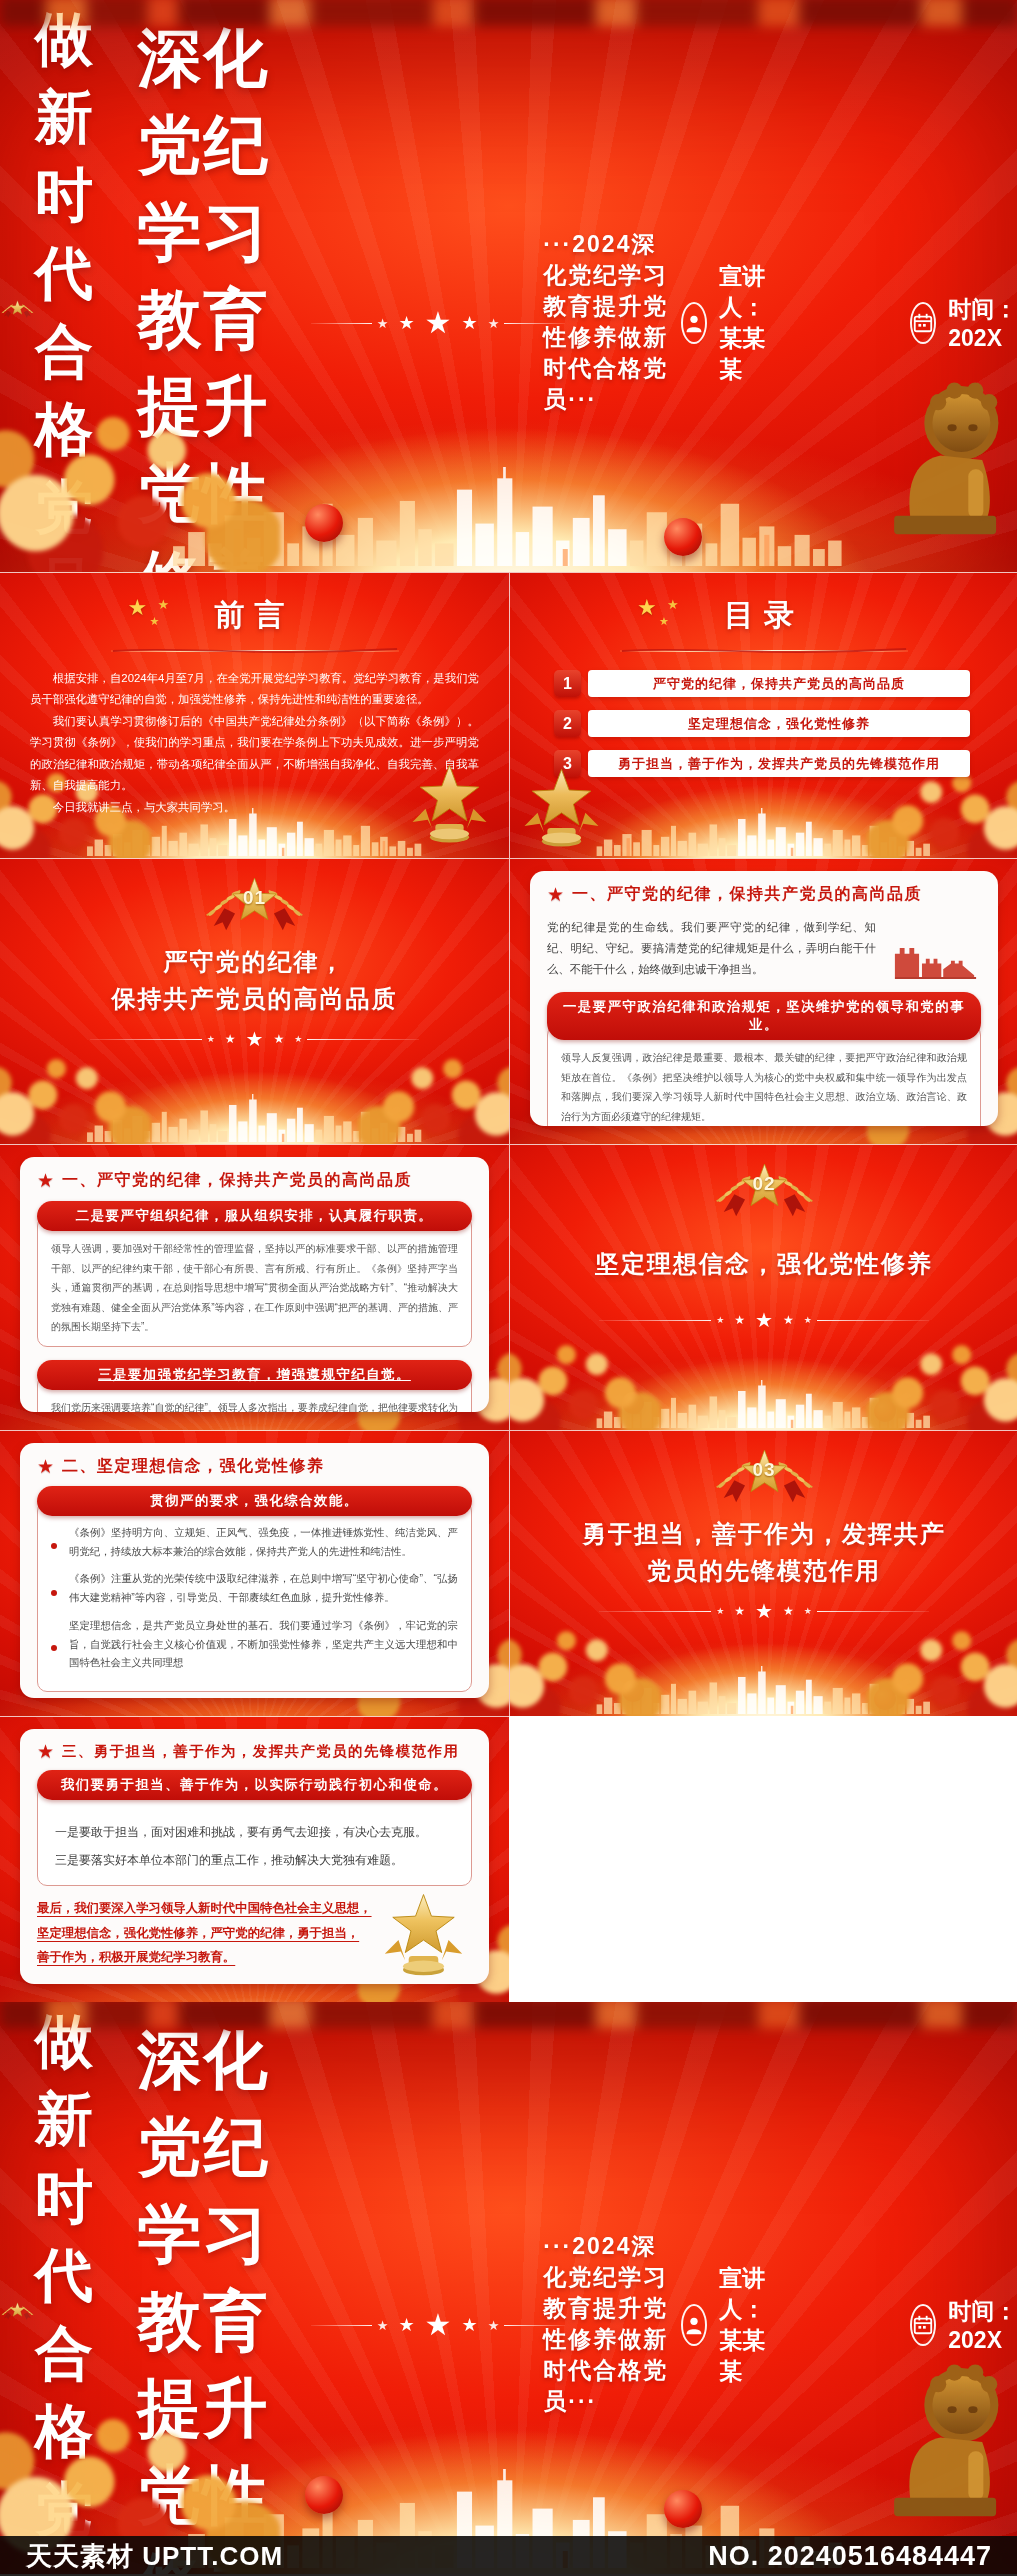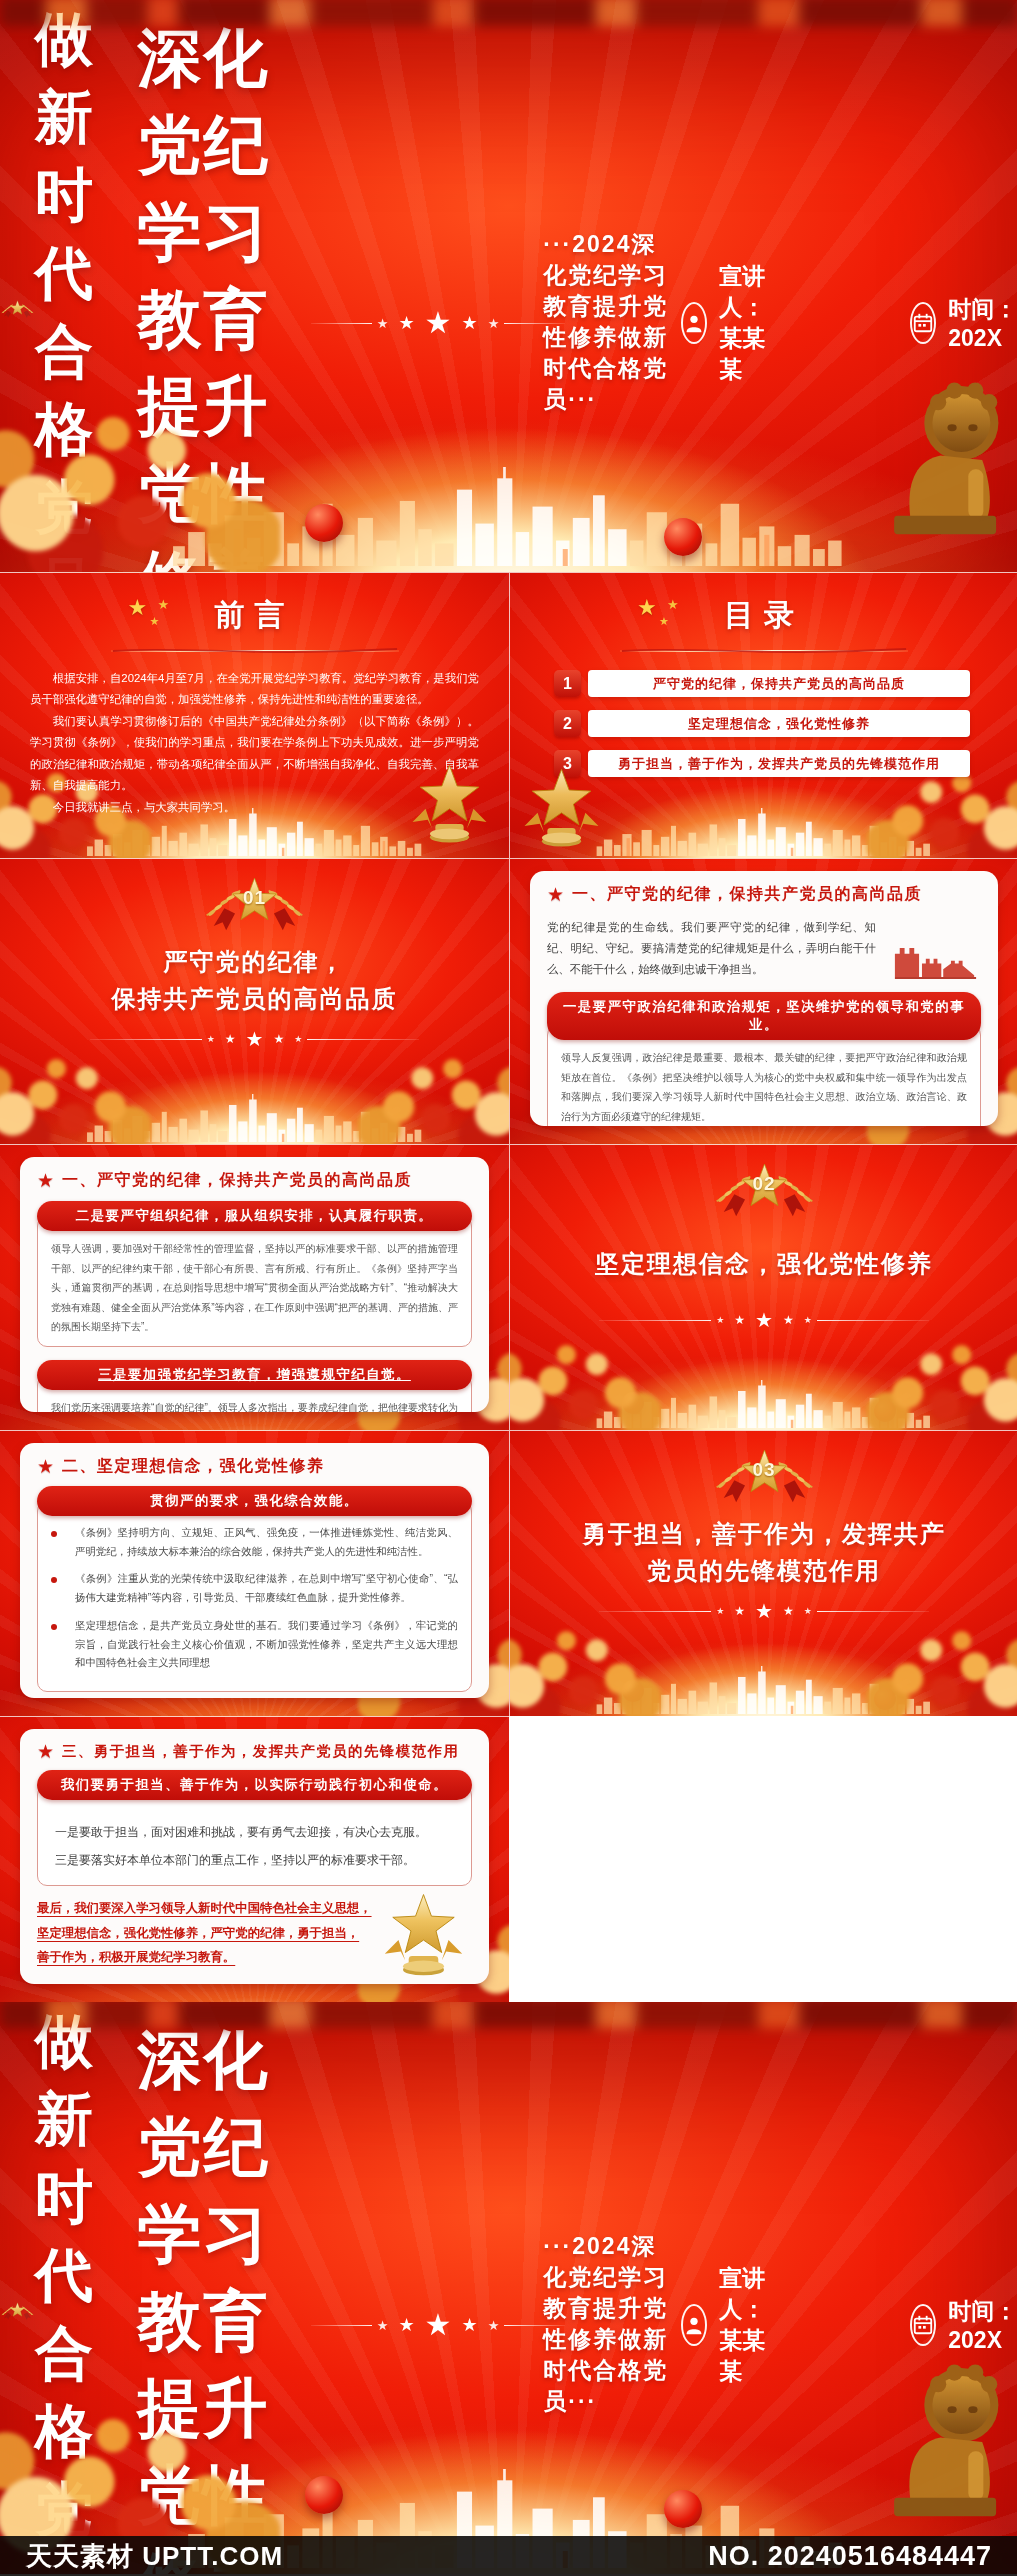--- a/index.html
+++ b/index.html
@@ -114,21 +114,21 @@
   .heading-text { color:#c6170d; font-size:16px; font-weight:bold; letter-spacing:1.5px; }
   .banner { position:relative; z-index:3; margin-top:12px; background:linear-gradient(180deg,#e02315,#c00d08);
     border-radius:17px; color:#fff; font-size:13.4px; font-weight:bold; text-align:center; letter-spacing:1.5px;
     padding:6px 12px; box-shadow:0 2px 4px rgba(130,10,0,.35); }
   .note-box { position:relative; z-index:2; margin-top:-15px; border:1px solid #dd9a92; border-radius:10px;
     background:#fff; padding:22px 13px 9px; color:#555; font-size:10px; line-height:1.95; text-align:justify; }
   .pre { white-space:pre-line; }
   .intro-row { display:flex; margin-top:12px; align-items:flex-start; }
   .intro-text { flex:1; color:#3e3e3e; font-size:11.4px; line-height:1.85; text-align:justify; padding-right:14px; }
   .wall-icon { flex:0 0 91px; height:58px; margin-top:4px; }
-  .bullet-row { display:flex; gap:18px; margin-bottom:9px; }
+  .bullet-row { display:flex; gap:12px; margin-bottom:9px;align-items:center; }
   .bullet-dot { flex:0 0 6px; width:6px; height:6px; border-radius:50%; background:#c6170d; margin-top:7px; }
   .bullet-text { color:#4a4a4a; font-size:10.4px; line-height:1.8; text-align:justify; }
   .loose-lines { color:#3e3e3e; font-size:12px; line-height:2.35; padding:10px 4px 2px; }
   .conclusion-row { display:flex; margin-top:10px; align-items:flex-start; }
   .conclusion { flex:1; color:#c6170d; font-size:12.4px; font-weight:bold; line-height:1.95;
     text-decoration:underline; text-underline-offset:4px; }
   .trophy { flex:0 0 97px; height:91px; margin-top:-6px; }
   .badge-star { position:absolute; right:14px; bottom:10px; width:91px; height:87px; z-index:2; opacity:.97; }
   .toc-badge { position:absolute; left:6px; bottom:6px; width:91px; height:87px; z-index:2; opacity:.97; }
 
@@ -534,21 +534,21 @@
     <section class="slide content-sl">
       <div class="card">
         <div class="heading-row">
           <span class="heading-star">★</span>
           <span class="heading-text" style="font-size:14.4px;">三、勇于担当，善于作为，发挥共产党员的先锋模范作用</span>
         </div>
         <div class="banner" style="margin-top:9px;">我们要勇于担当、善于作为，以实际行动践行初心和使命。</div>
         <div class="note-box loose">
           <div class="loose-lines">
             <div>一是要敢于担当，面对困难和挑战，要有勇气去迎接，有决心去克服。</div>
-            <div>三是要落实好本单位本部门的重点工作，坚持以严的标准要求干部。</div>
+            <div>三是要落实好本单位本部门的重点工作，推动解决大党独有难题。</div>
           </div>
         </div>
         <div class="conclusion-row">
           <p class="conclusion pre">最后，我们要深入学习领导人新时代中国特色社会主义思想，
 坚定理想信念，强化党性修养，严守党的纪律，勇于担当，
 善于作为，积极开展党纪学习教育。</p>
           <svg class="trophy" viewBox="0 0 80 80">
               <use href="#trophy-shape"></use>
             </svg>
         </div>

